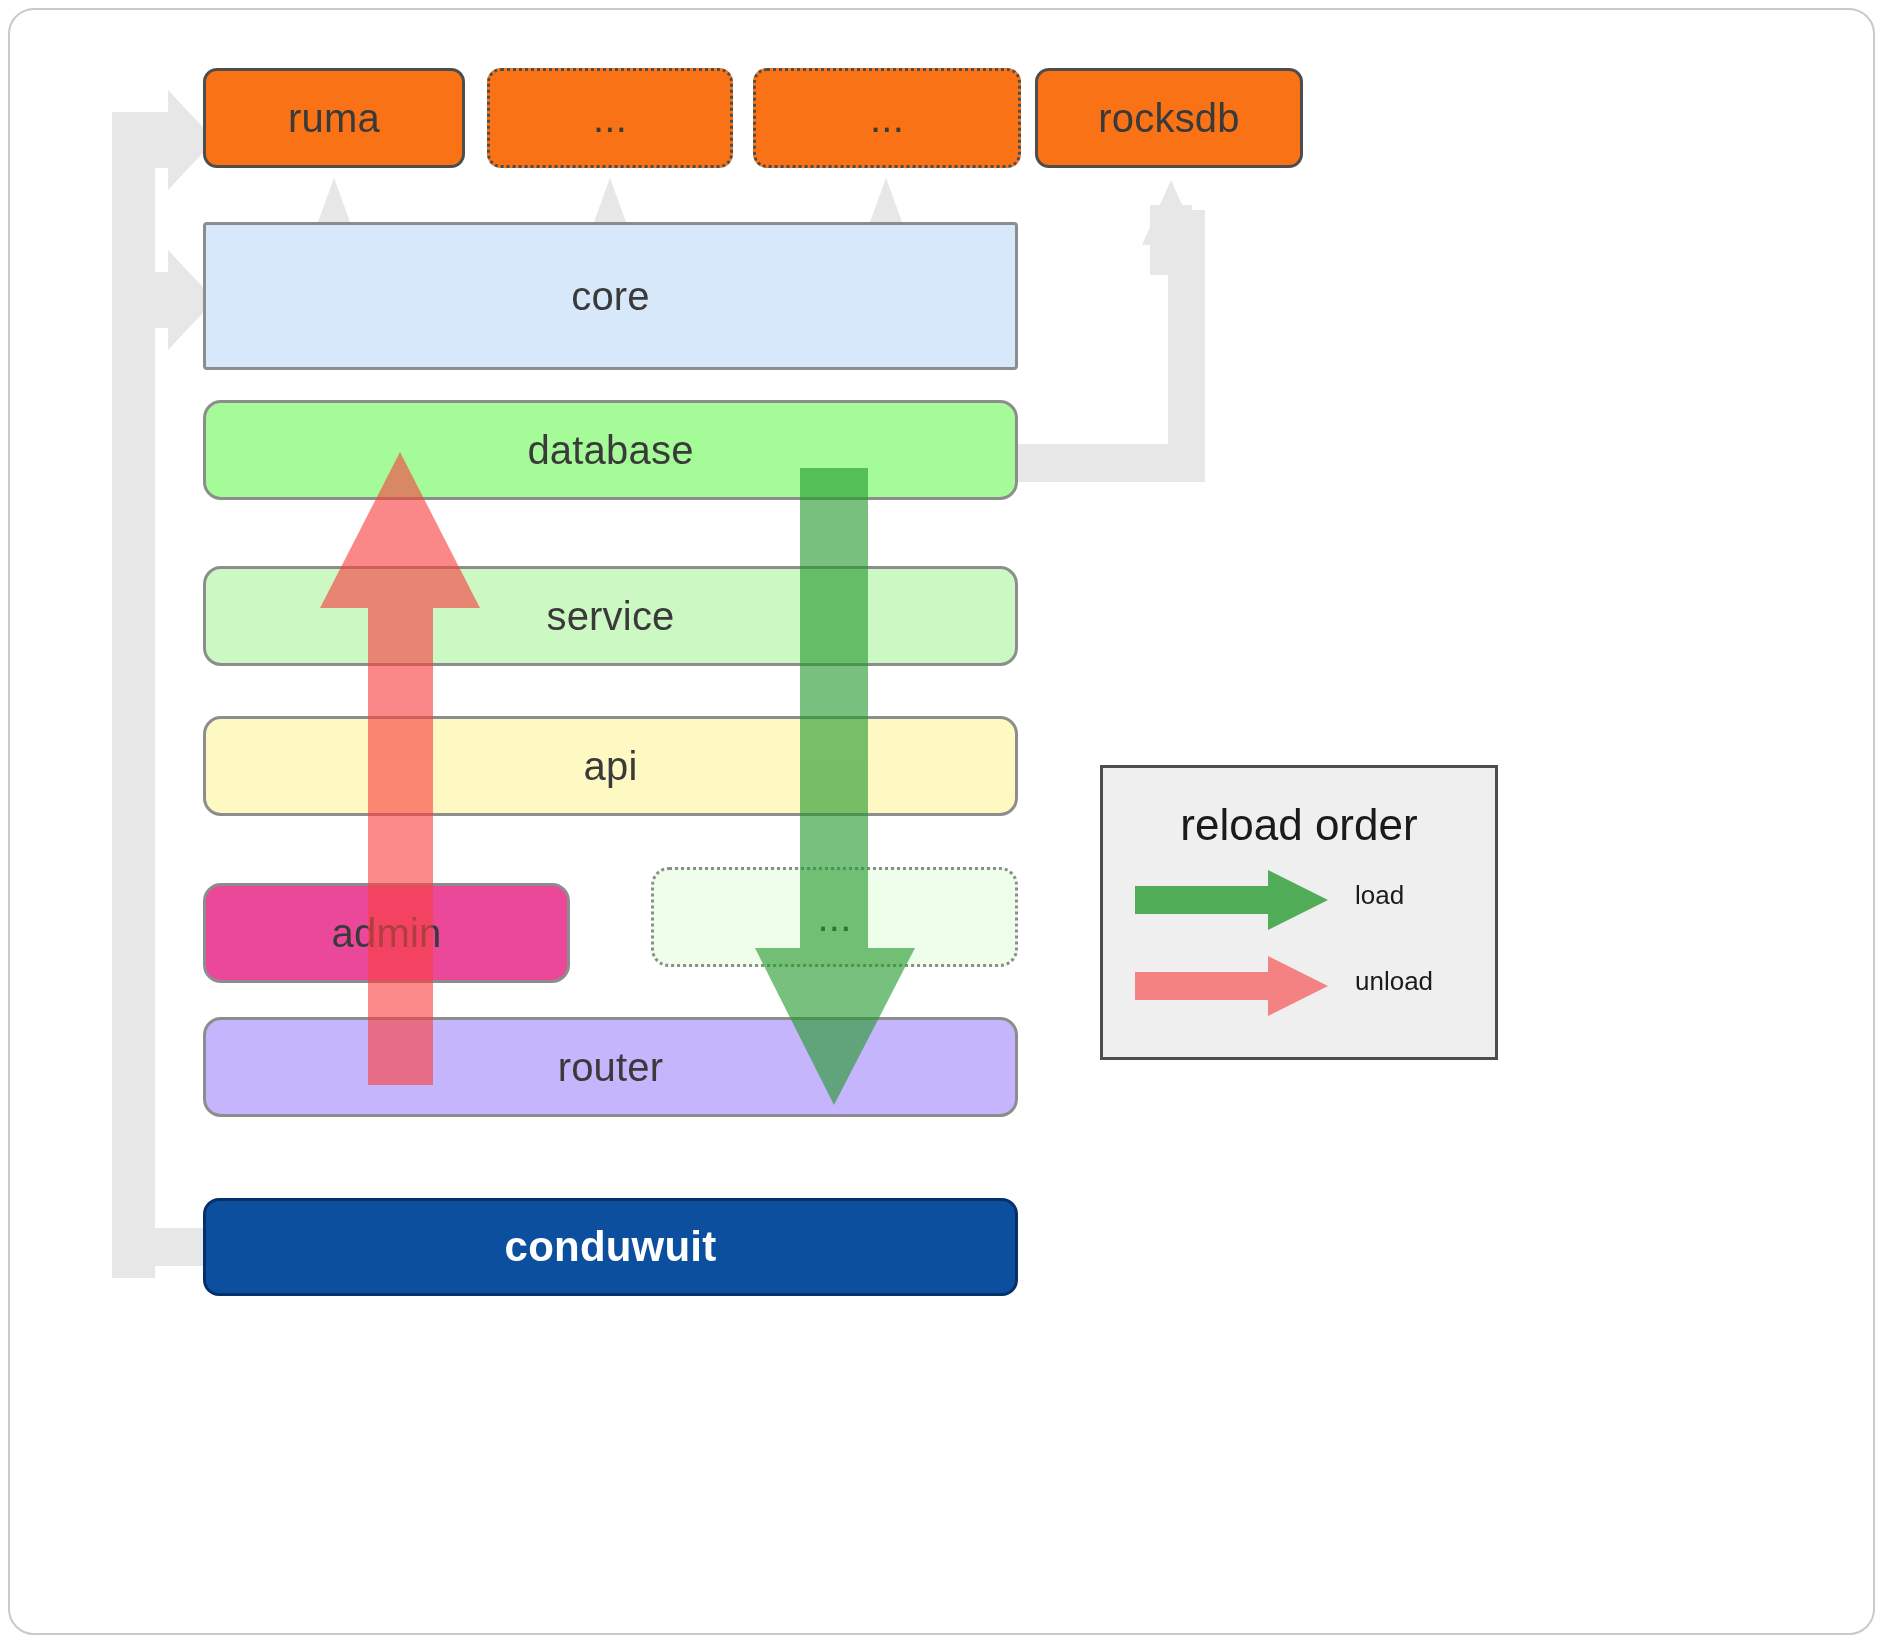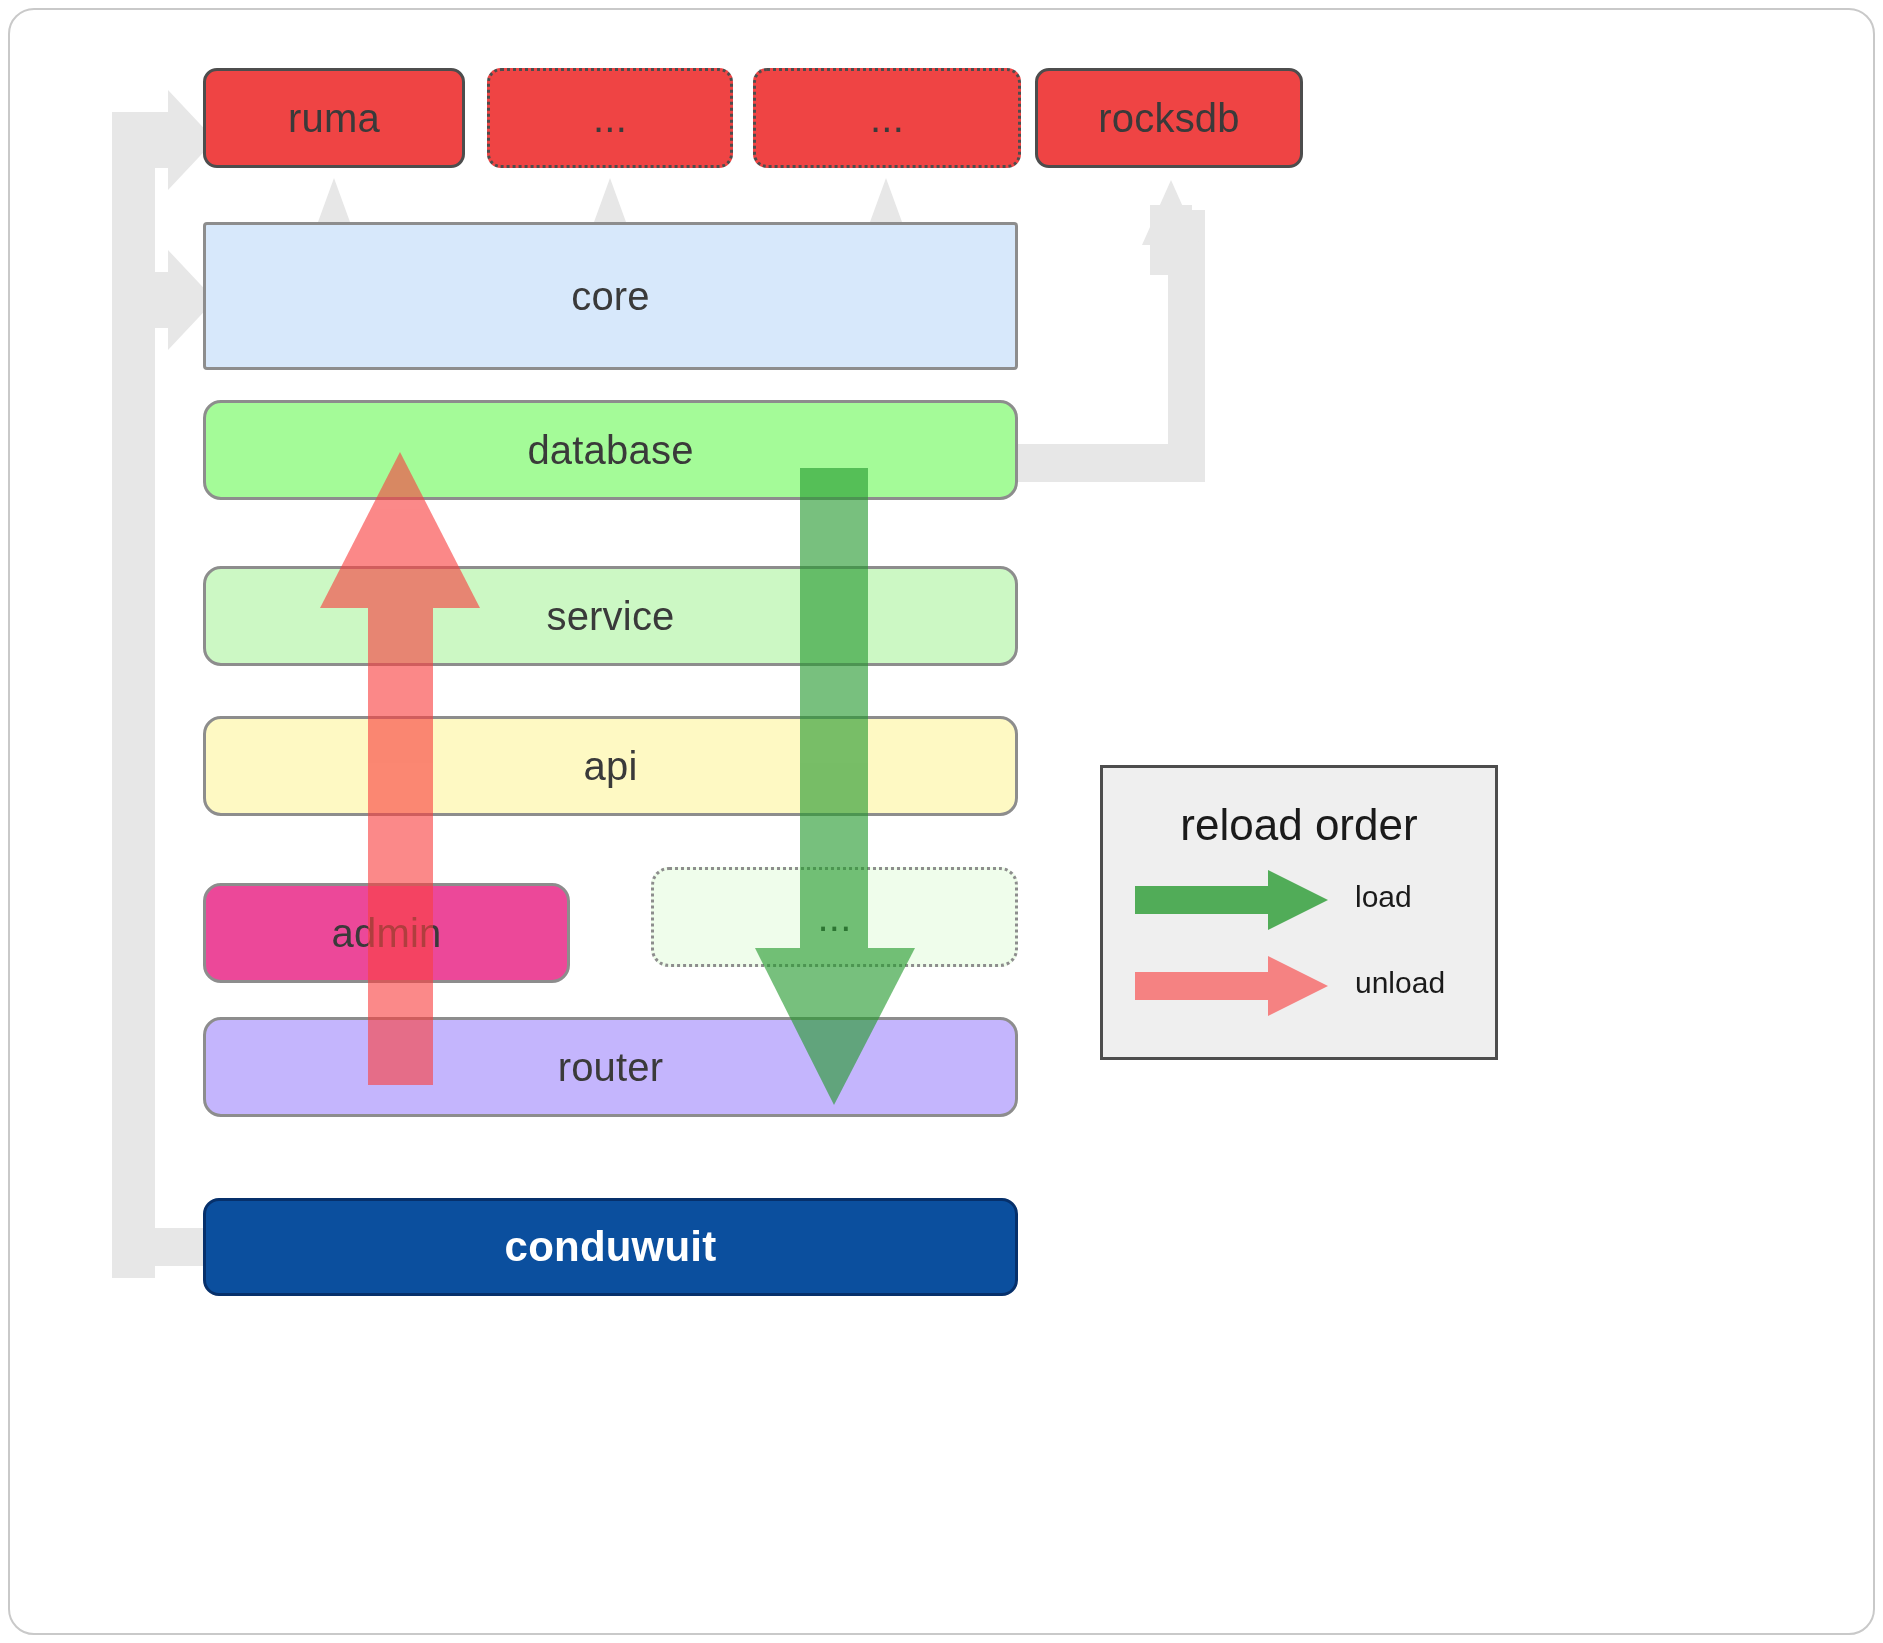--- a/index.html
+++ b/index.html
@@ -12,38 +12,38 @@
     border:2px solid #c9c9c9;border-radius:26px;background:#ffffff;box-sizing:border-box;
   }
 
   .box{
     position:absolute;box-sizing:border-box;display:flex;align-items:center;justify-content:center;
     border-radius:14px;color:#3a3a3a;letter-spacing:.2px;
   }
   .lbl{pointer-events:none;}
 
   
-  .peach{background:#ef4444;border:3px solid #4d4d4d;font-size:40px;}
+  .peach{background:#f97316;border:3px solid #4d4d4d;font-size:40px;}
   .peach.dotted{border:3px dotted #4d4d4d;}
 
   .core{background:#d7e8fb;border:3px solid #8d8d8d;font-size:40px;border-radius:4px;}
 
   .lyr{border:3px solid #8d8d8d;border-radius:18px;font-size:40px;}
   .lyr.dotted{border:3px dotted #8d8d8d;}
 
   .conduwuit{background:#0b4f9e;border:3px solid #06306b;border-radius:16px;color:#ffffff;font-size:42px;font-weight:700;}
 
   
   .legend{
     position:absolute;background:#efefef;border:3px solid #4d4d4d;box-sizing:border-box;
   }
   .legend-title{
     position:absolute;width:100%;text-align:center;font-size:44px;color:#1a1a1a;
   }
-  .legend-label{position:absolute;font-size:30px;color:#1a1a1a;}
+  .legend-label{position:absolute;font-size:26px;color:#1a1a1a;}
 
   svg.overlay{position:absolute;left:0;top:0;width:1883px;height:1643px;pointer-events:none;}
 </style>
 </head>
 <body>
 
 <div id="stage">
 
   <div class="frame"></div>
 

